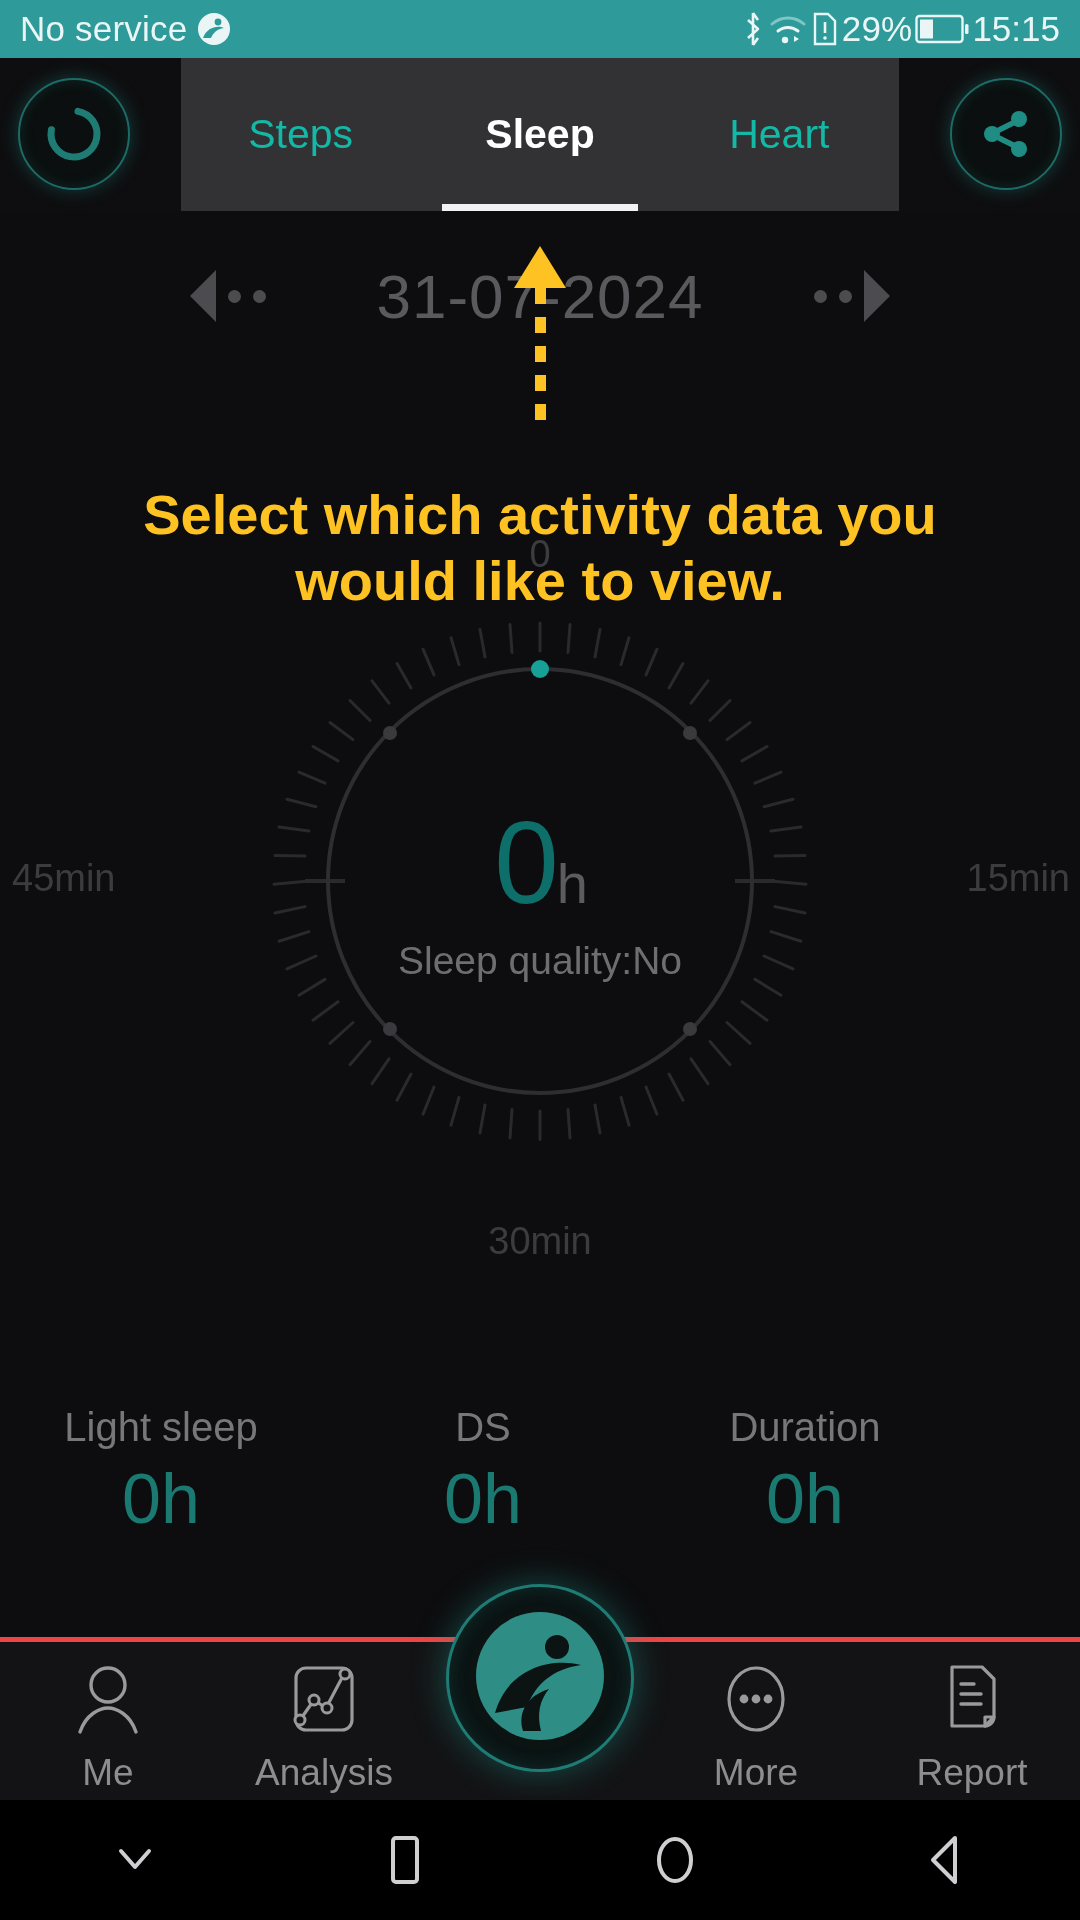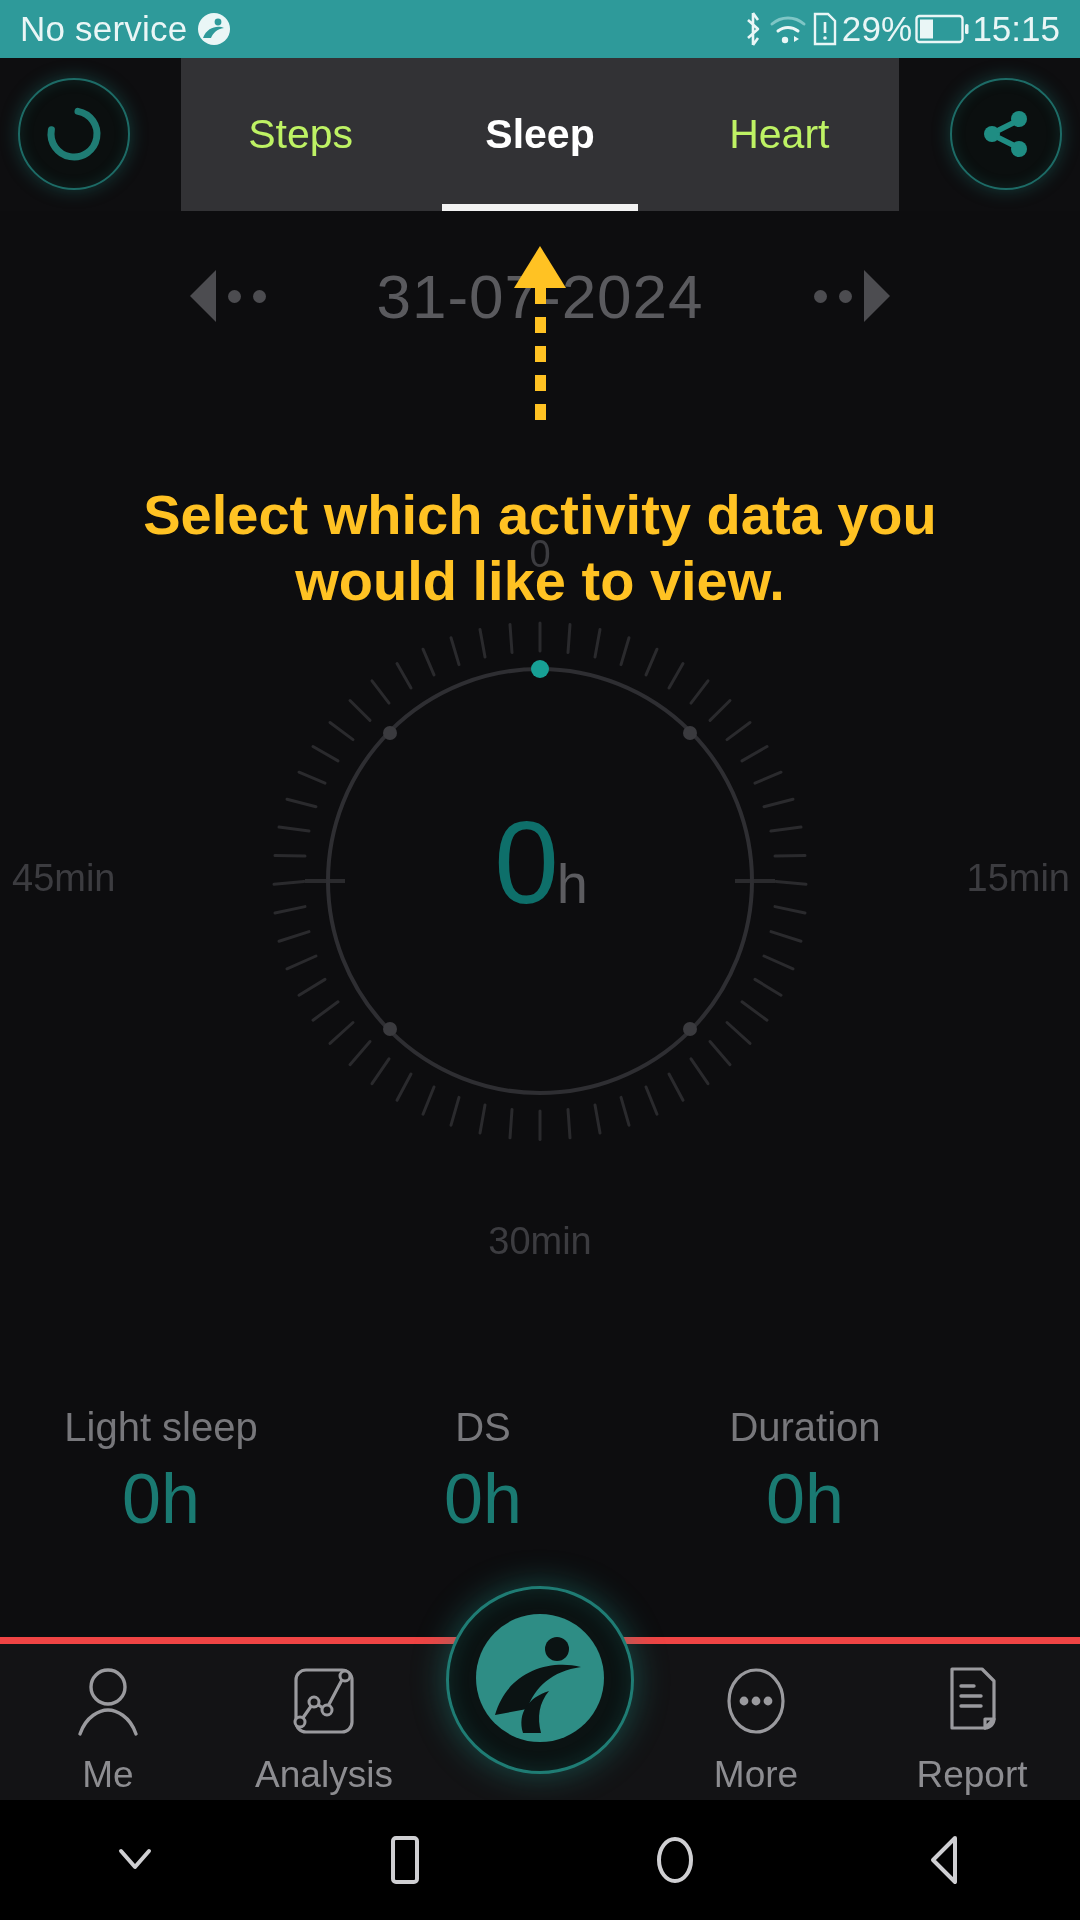--- a/index.html
+++ b/index.html
@@ -52,21 +52,21 @@
     position: absolute; left: 181px; top: 0;
     width: 718px; height: 153px;
     background: #323235;
     display: flex;
   }
   .tab {
     flex: 1;
     display: flex; align-items: center; justify-content: center;
     position: relative;
     font-size: 41px;
-    color: #bef264;
+    color: #14b8a6;
   }
   .tab.active { color: #ffffff; font-weight: 700; }
   .tab.active::after {
     content: "";
     position: absolute; bottom: 0; left: 50%;
     transform: translateX(-50%);
     width: 196px; height: 7px;
     background: #f2f2f2;
   }
 
@@ -153,21 +153,21 @@
   }
   .stat { flex: 1; text-align: center; }
   .stat-label { font-size: 40px; color: #77777b; }
   .stat-value { margin-top: 14px; font-size: 70px; color: #1a7a72; line-height: 1; }
 
   
   #bottomnav {
     position: absolute; left: 0; top: 1637px;
     width: 1080px; height: 163px;
     background: #131315;
-    border-top: 7px solid #ef4444;
+    border-top: 5px solid #ef4444;
     display: flex; align-items: flex-start;
   }
   .nav-item {
     flex: 1; padding-top: 20px;
     display: flex; flex-direction: column; align-items: center; gap: 12px;
   }
   .nav-label { font-size: 37px; color: #8d8d91; }
   #nav-center {
     position: absolute; left: 50%; top: -58px;
     transform: translateX(-50%);
@@ -354,20 +354,21 @@
       <circle cx="180" cy="122" r="7" fill="#3a3a3e"></circle>
       <circle cx="480" cy="122" r="7" fill="#3a3a3e"></circle>
       <circle cx="180" cy="418" r="7" fill="#3a3a3e"></circle>
       <circle cx="480" cy="418" r="7" fill="#3a3a3e"></circle>
     </svg>
 
     <div class="gauge-center">
       <div class="gauge-val">
         <span>0</span><span class="unit">h</span>
       </div>
+      <div class="gauge-sub">Sleep quality:No</div>
     </div>
 
     <div class="axis-lbl" id="lbl-top">0</div>
     <div class="axis-lbl" id="lbl-15">15min</div>
     <div class="axis-lbl" id="lbl-30">30min</div>
     <div class="axis-lbl" id="lbl-45">45min</div>
   </div>
 
   <div id="stats">
     <div class="stat">

